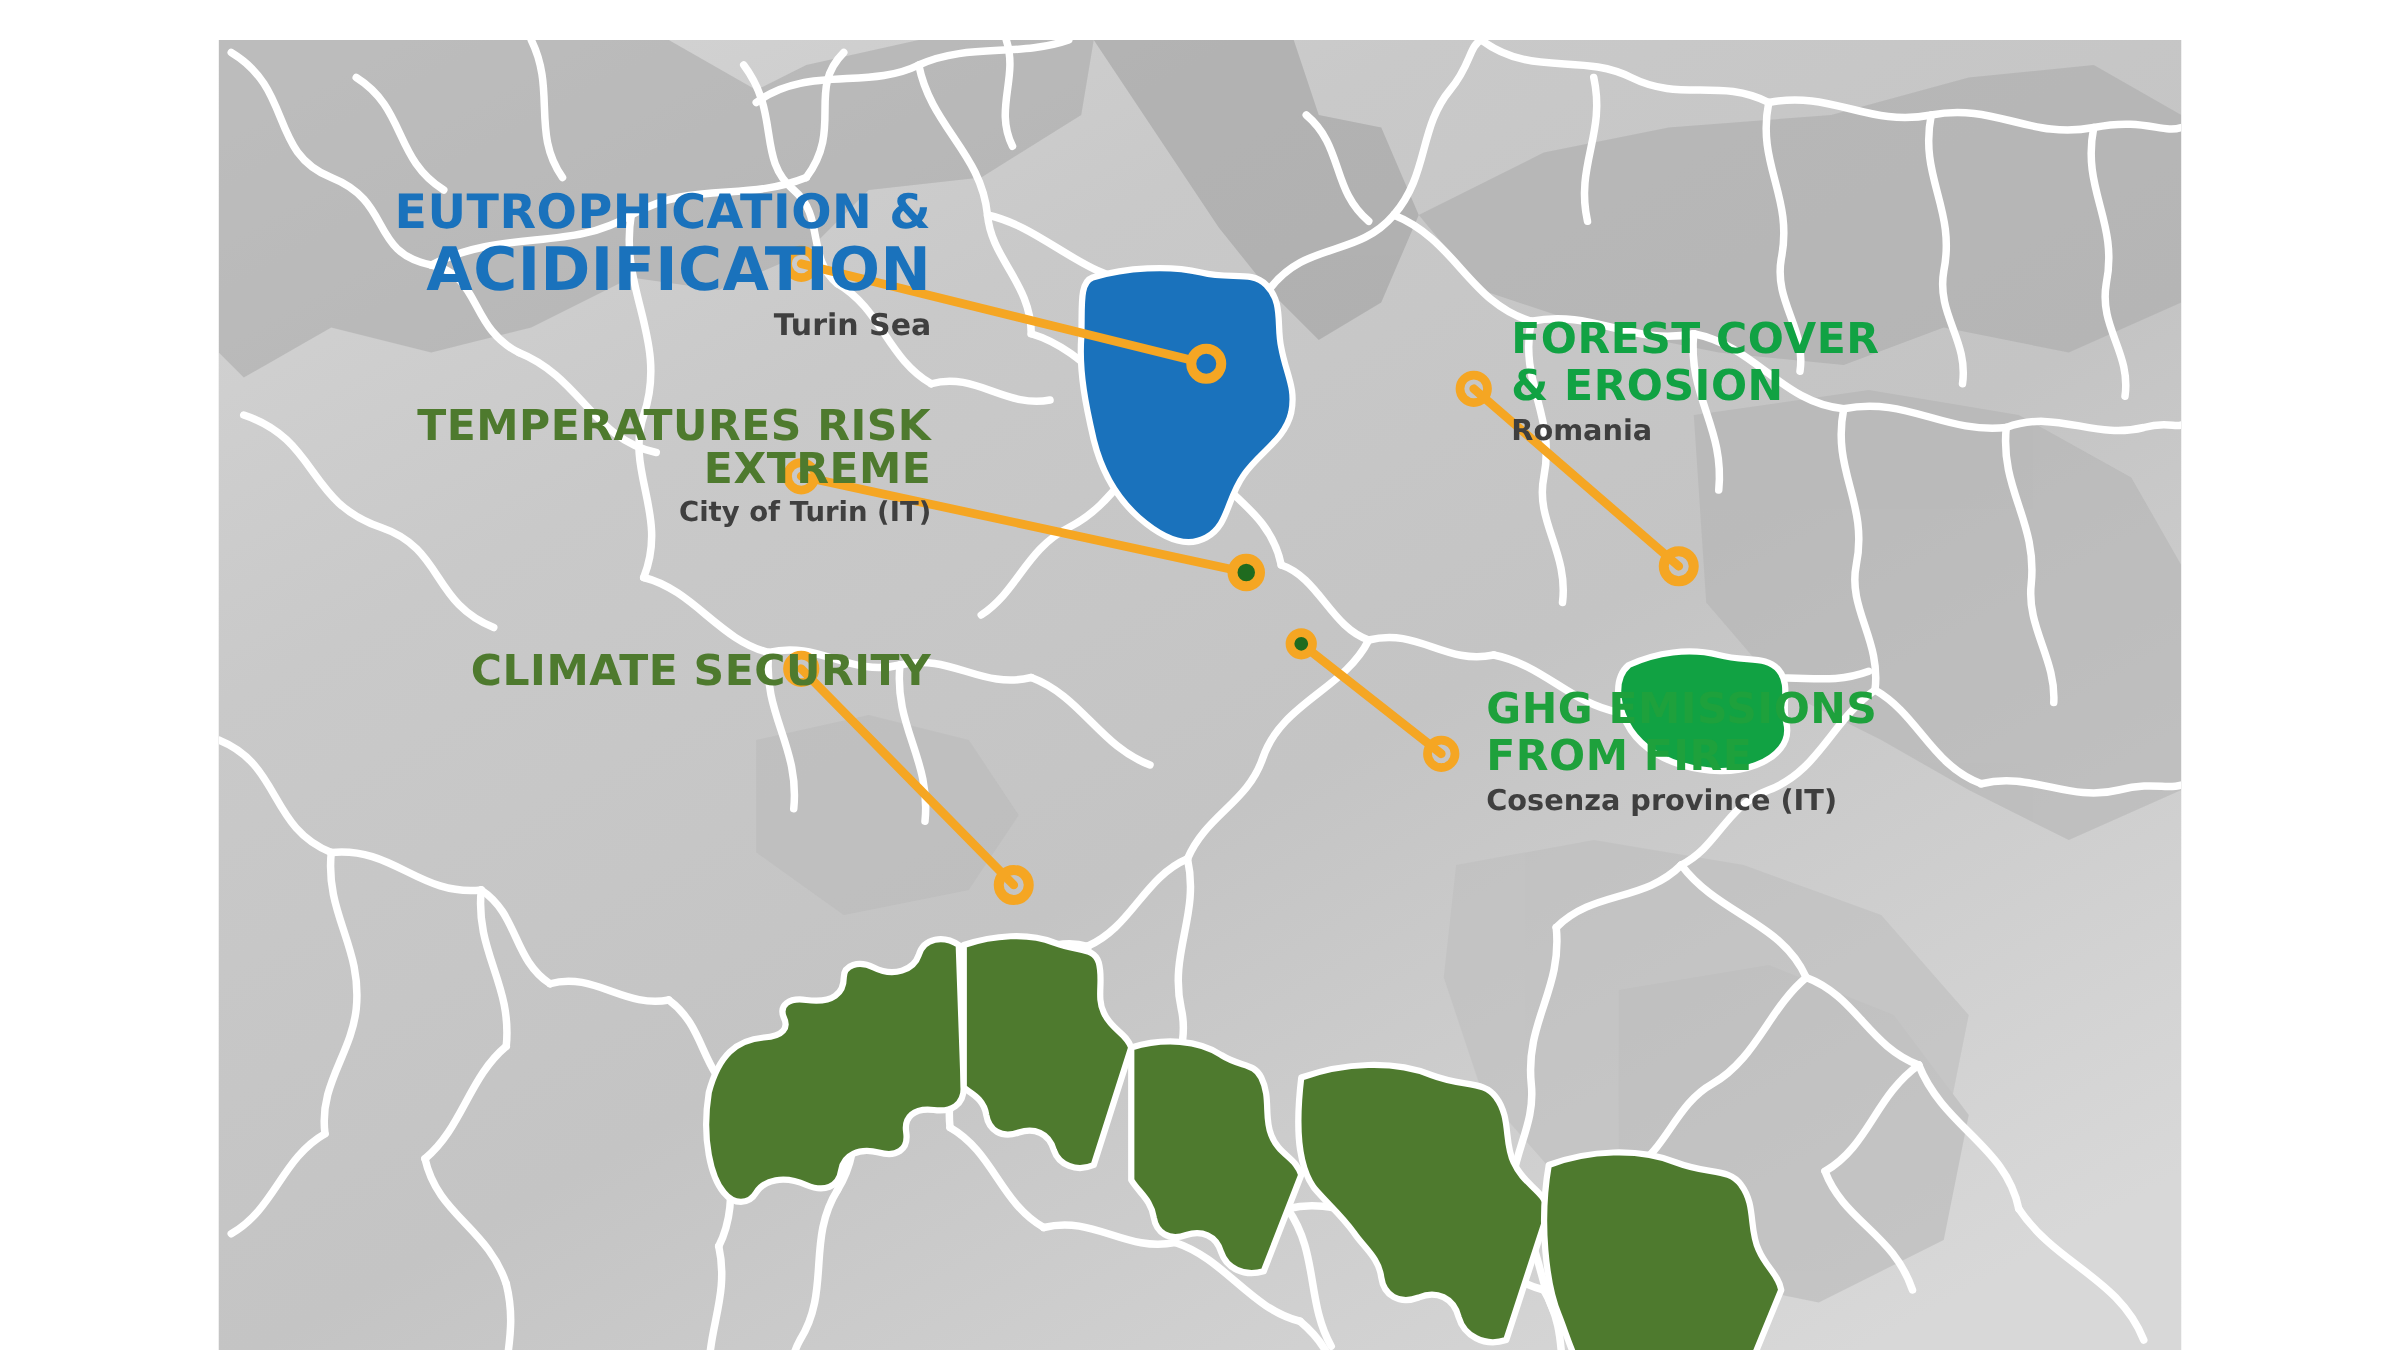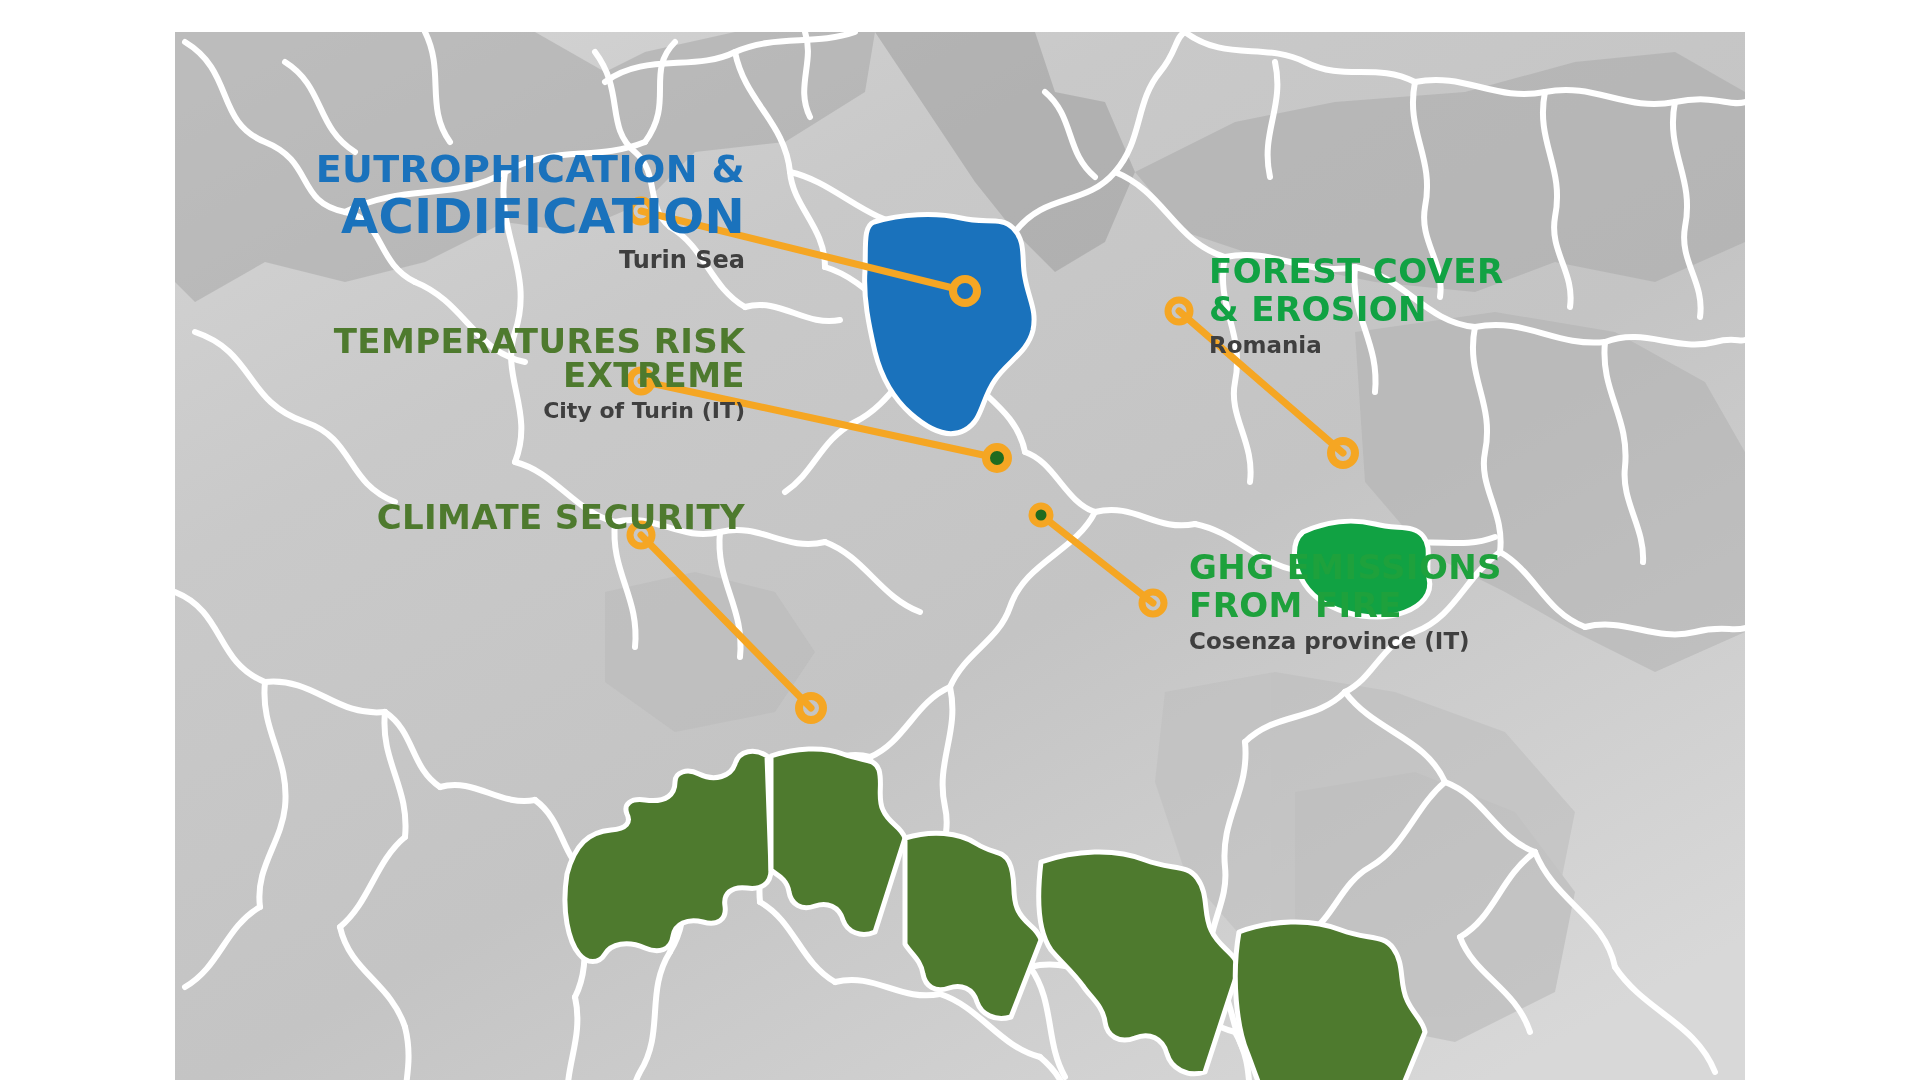--- a/index.html
+++ b/index.html
@@ -219,21 +219,21 @@
       <div class="t" style="font-size:48px;color:#1a72bc;margin-top:4px;">ACIDIFICATION</div>
       <div class="s" style="font-size:24px;margin-top:8px;">Turin Sea</div>
     </div>
 
     <div class="lbl ta-r" style="right:1000px;top:288px;width:560px;">
       <div class="t" style="font-size:34px;color:#4e7a2e;margin-top:4px;">TEMPERATURES RISK</div>
       <div class="t" style="font-size:34px;color:#4e7a2e;">EXTREME</div>
       <div class="s" style="font-size:22px;margin-top:8px;">City of Turin (IT)</div>
     </div>
 
-    <div class="lbl ta-r" style="right:1000px;top:468px;width:560px;">
+    <div class="lbl ta-r" style="right:1000px;top:488px;width:560px;">
       <div class="t" style="font-size:34px;color:#4e7a2e;">CLIMATE SECURITY</div>
     </div>
 
     <div class="lbl ta-l" style="left:1014px;top:518px;width:450px;">
       <div class="t" style="font-size:34px;color:#1ea13c;">GHG EMISSIONS</div>
       <div class="t" style="font-size:34px;color:#1ea13c;margin-top:4px;">FROM FIRE</div>
       <div class="s" style="font-size:23px;margin-top:8px;">Cosenza province (IT)</div>
     </div>
 
     <div class="lbl ta-l" style="left:1034px;top:222px;width:430px;">

